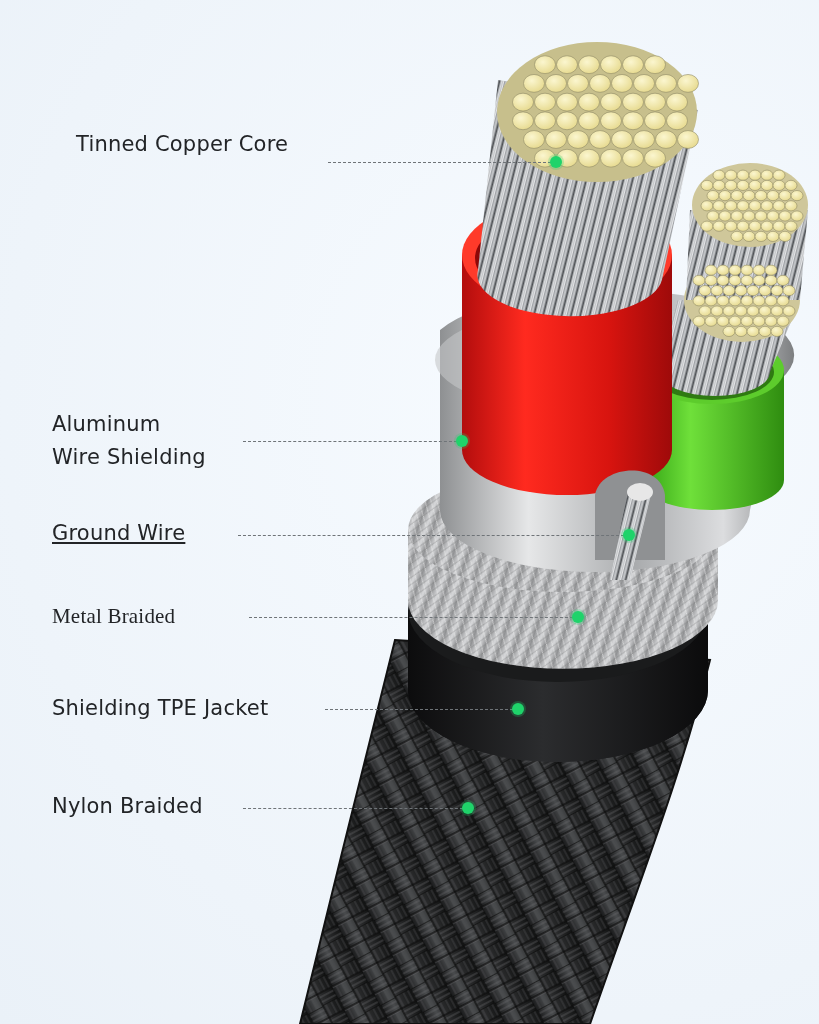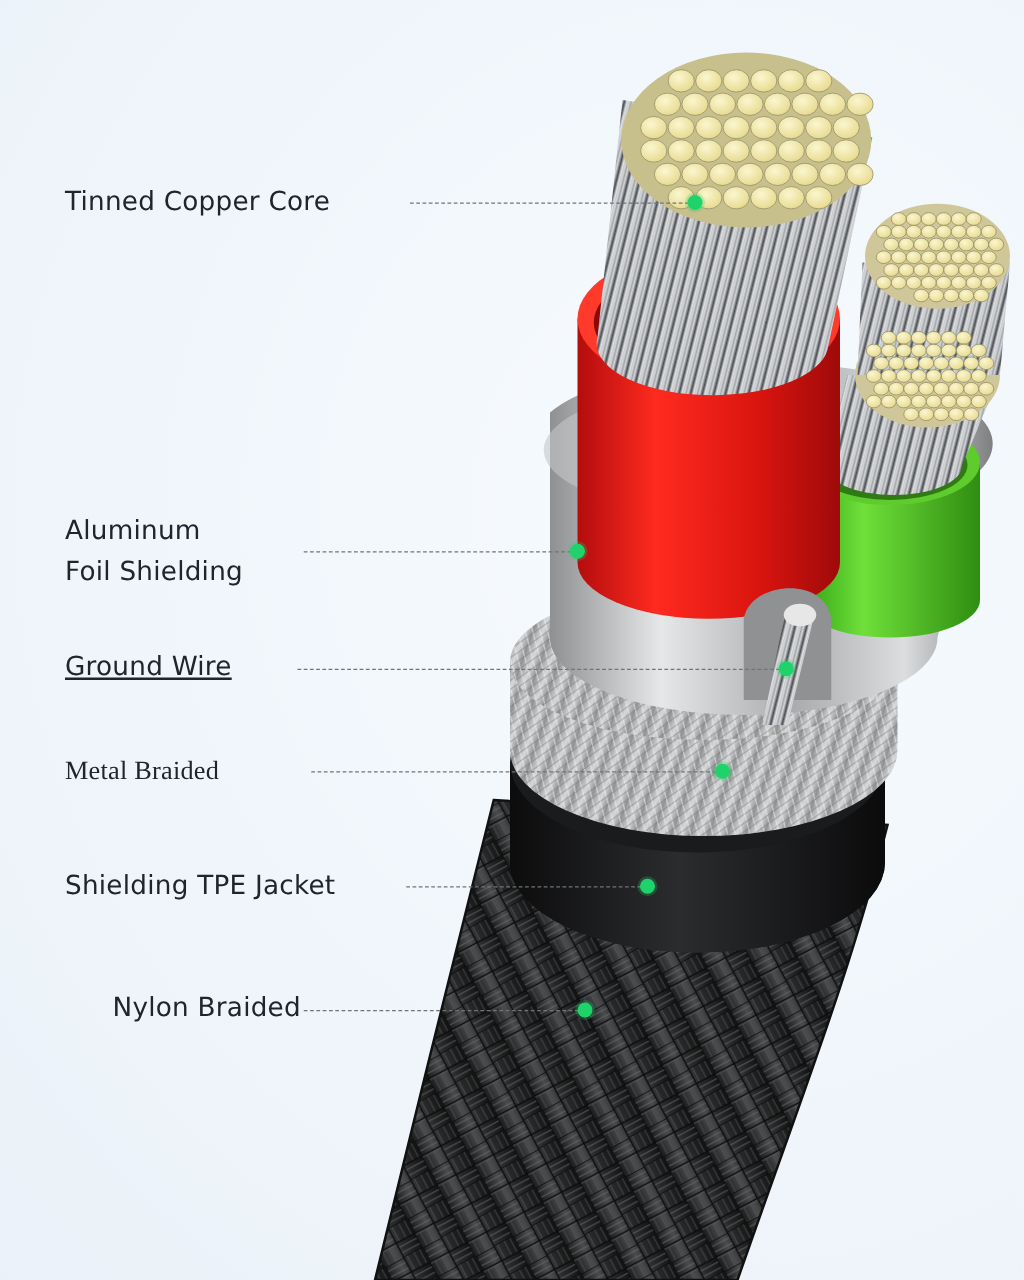--- a/index.html
+++ b/index.html
@@ -283,27 +283,27 @@
       <ellipse cx="783" cy="321.19999999999993" rx="6" ry="5.1" fill="url(#tin)" stroke="#8f8a66" stroke-width="0.6"></ellipse>
       <ellipse cx="729" cy="331.3999999999999" rx="6" ry="5.1" fill="url(#tin)" stroke="#8f8a66" stroke-width="0.6"></ellipse>
       <ellipse cx="741" cy="331.3999999999999" rx="6" ry="5.1" fill="url(#tin)" stroke="#8f8a66" stroke-width="0.6"></ellipse>
       <ellipse cx="753" cy="331.3999999999999" rx="6" ry="5.1" fill="url(#tin)" stroke="#8f8a66" stroke-width="0.6"></ellipse>
       <ellipse cx="765" cy="331.3999999999999" rx="6" ry="5.1" fill="url(#tin)" stroke="#8f8a66" stroke-width="0.6"></ellipse>
       <ellipse cx="777" cy="331.3999999999999" rx="6" ry="5.1" fill="url(#tin)" stroke="#8f8a66" stroke-width="0.6"></ellipse>
     </g>
 </svg>
 
 <div id="labels">
-  <div class="label" style="top: 145px;">Tinned Copper Core</div>
+  <div class="label" style="top: 128px; margin-left: 24px;">Tinned Copper Core</div>
   <div class="label" style="top: 408px;">Aluminum
-Foil Shielding</div>
+Wire Shielding</div>
   <div class="label" style="top: 517px; text-decoration: underline;">Ground Wire</div>
   <div class="label" style="top: 600px; font-family: Liberation Serif, serif;">Metal Braided</div>
   <div class="label" style="top: 692px; text-align: center;">Shielding TPE Jacket</div>
-  <div class="label" style="top: 790px; margin-left: 38px;">Nylon Braided</div>
+  <div class="label" style="top: 790px;">Nylon Braided</div>
 
   <div class="leader" style="left: 328px; top: 162px; width: 228px;"></div>
   <div class="leader" style="left: 243px; top: 441px; width: 219px;"></div>
   <div class="leader" style="left: 238px; top: 535px; width: 391px;"></div>
   <div class="leader" style="left: 249px; top: 617px; width: 329px;"></div>
   <div class="leader" style="left: 325px; top: 709px; width: 193px;"></div>
   <div class="leader" style="left: 243px; top: 808px; width: 225px;"></div>
 
   <div class="dot" style="left: 556px; top: 162px; background: rgb(31, 211, 106);"></div>
   <div class="dot" style="left: 462px; top: 441px; background: rgb(31, 211, 106);"></div>

